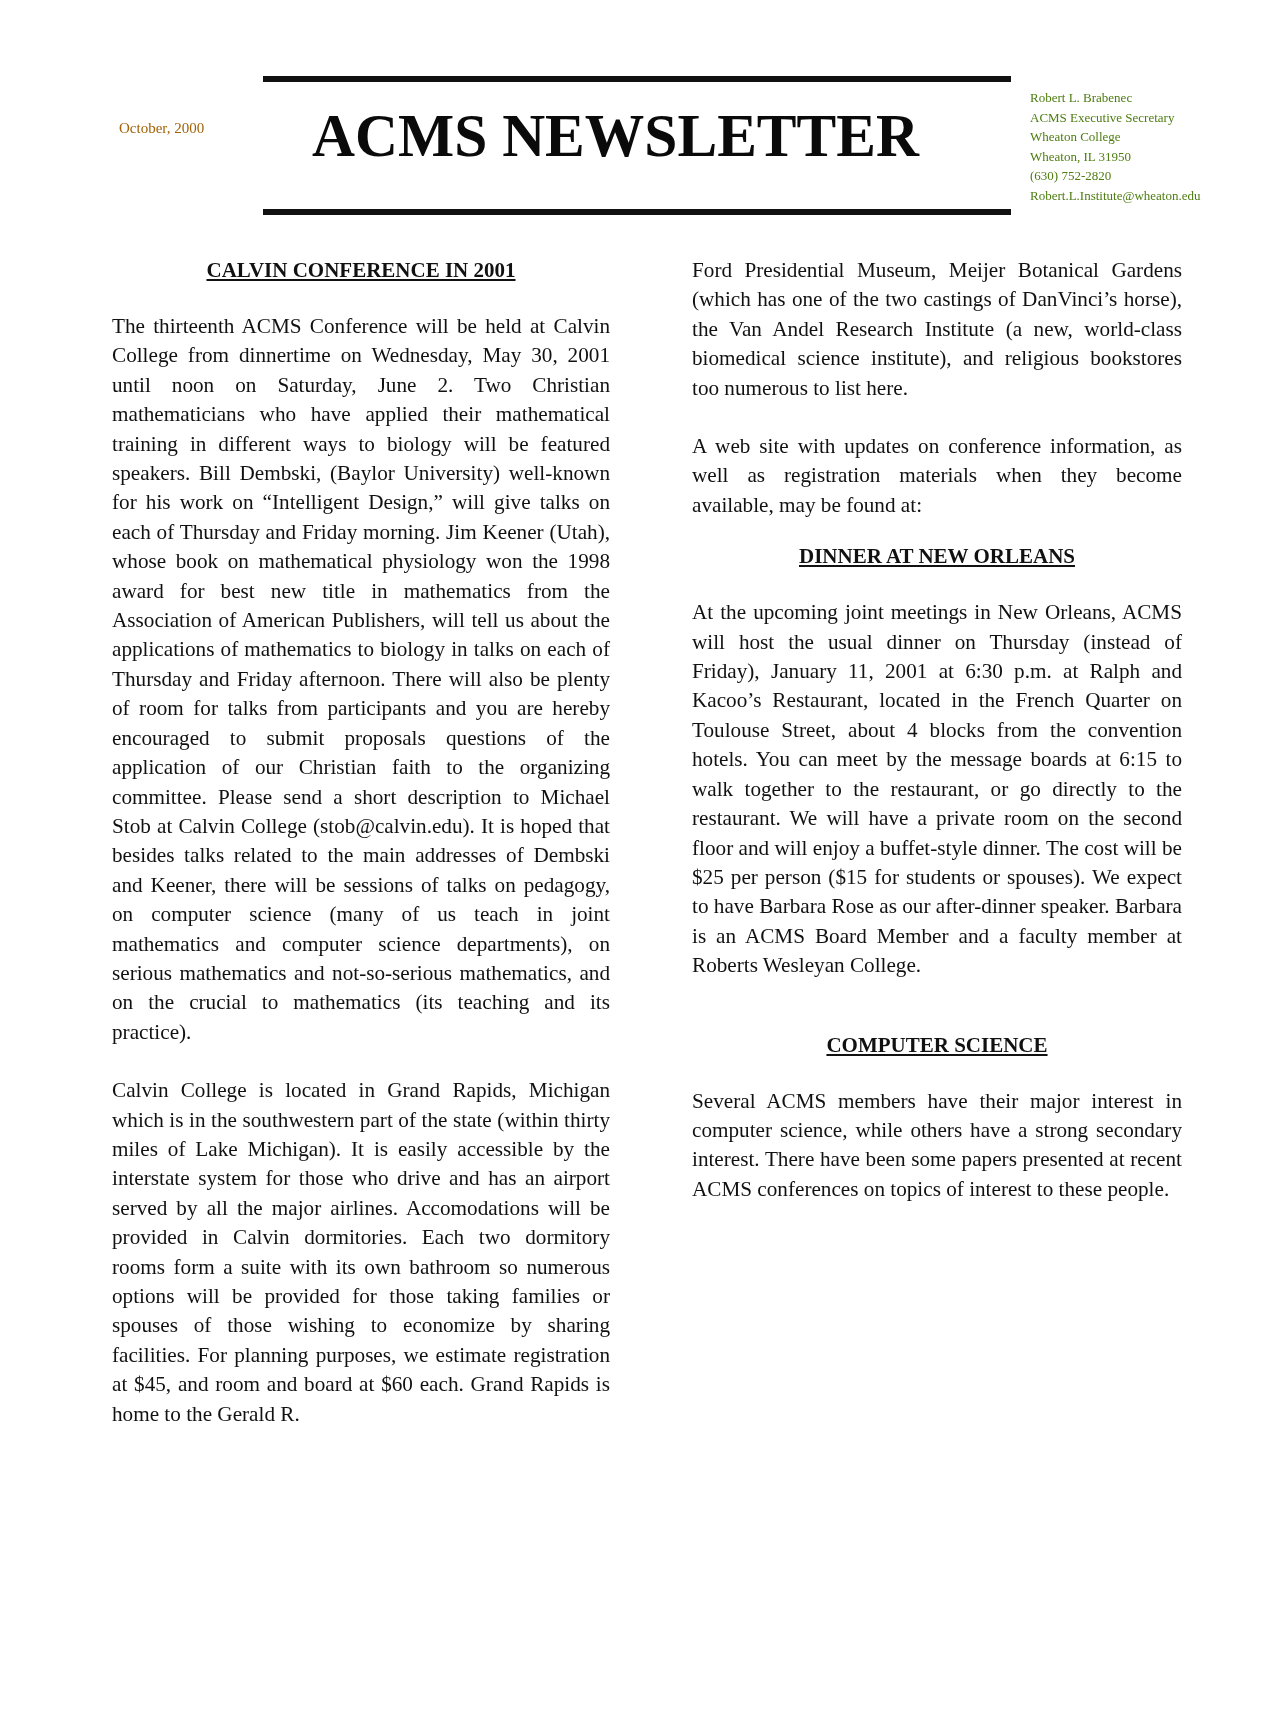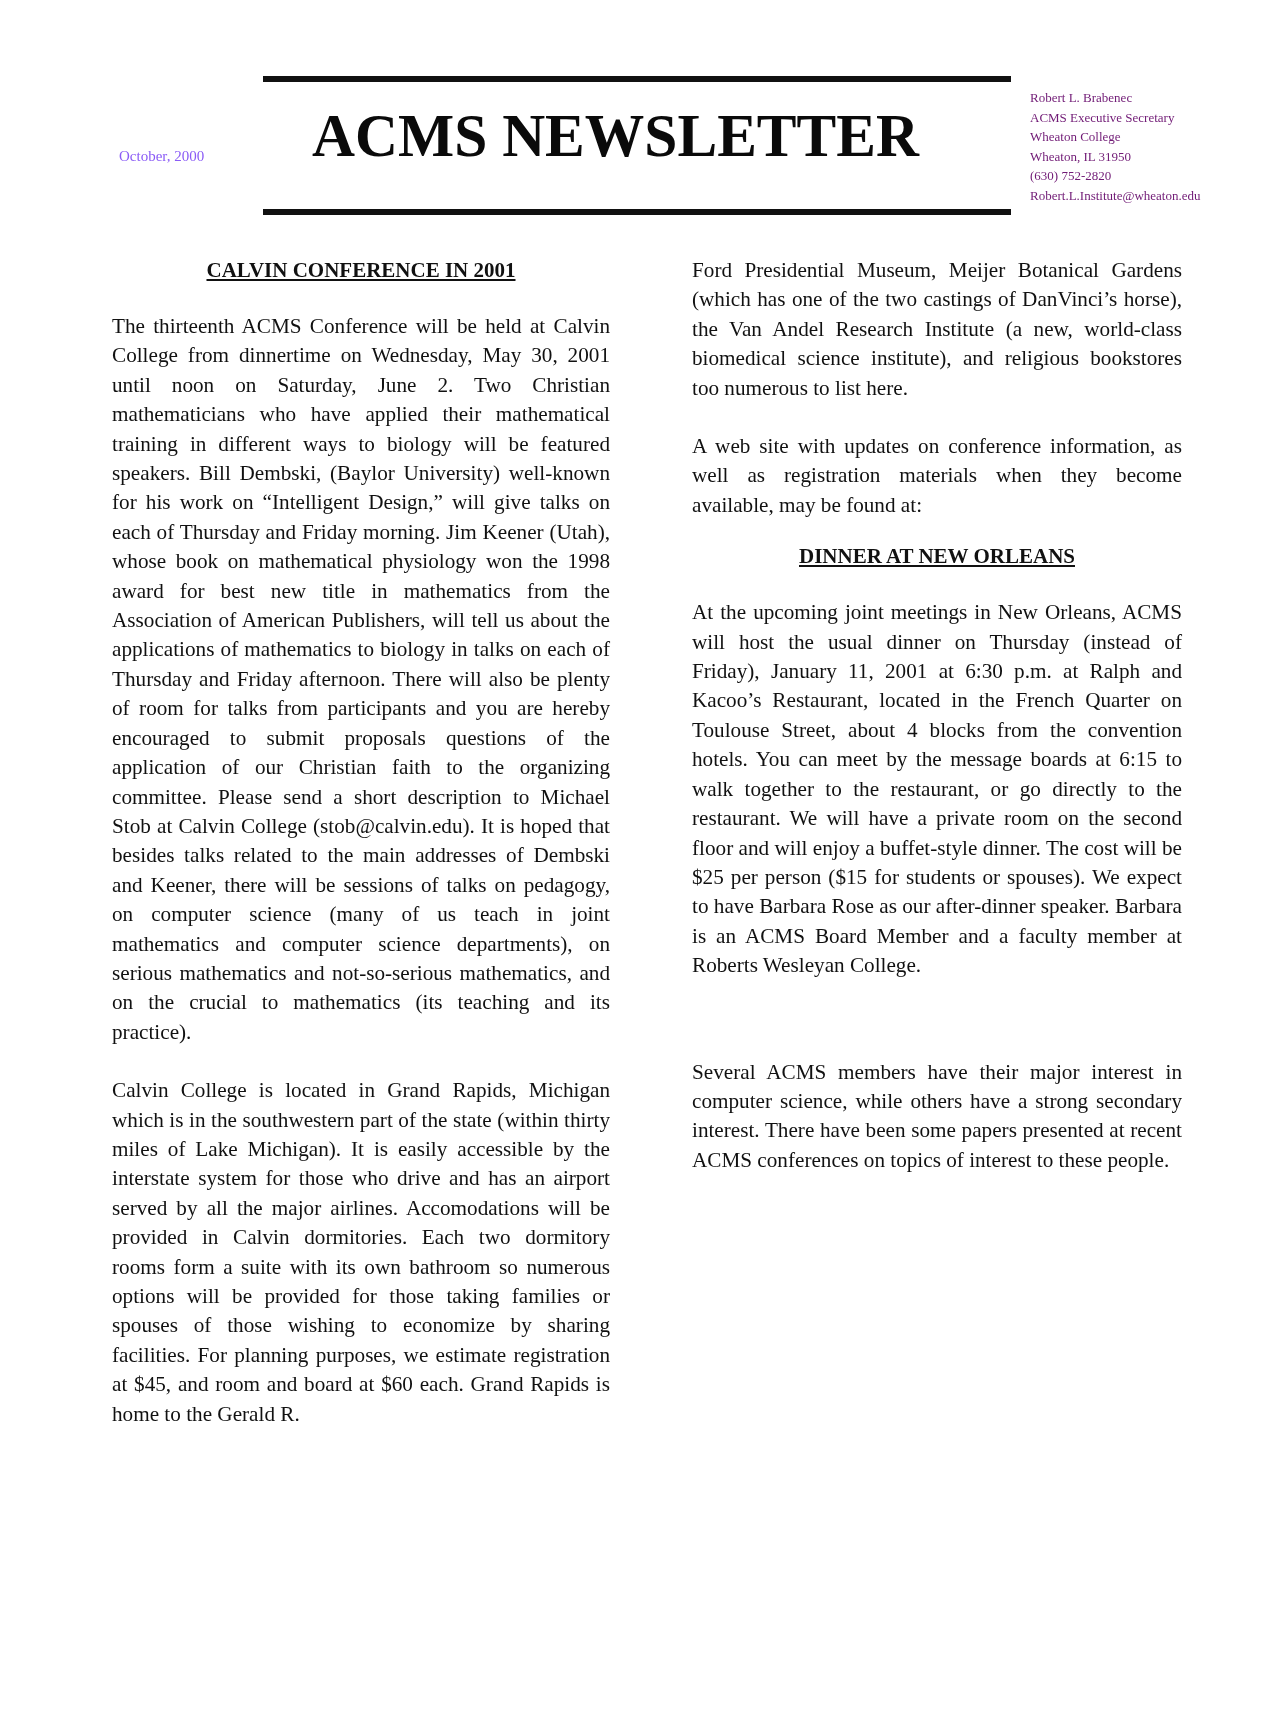--- a/index.html
+++ b/index.html
@@ -6,28 +6,28 @@
   body {
     width: 1275px; height: 1725px; position: relative; overflow: hidden;
     font-family: "Liberation Serif", "DejaVu Serif", serif; color: #111;
   }
   .masthead-rule {
     position: absolute; left: 263px; width: 748px; height: 6px; background: #111;
   }
   .rule-top { top: 76px; }
   .rule-bottom { top: 209px; }
   .issue-date {
-    position: absolute; left: 119px; top: 148px; font-size: 15px; color: #8b5cf6;
+    position: absolute; left: 119px; top: 120px; font-size: 15px; color: #a16207;
   }
   .title {
     position: absolute; left: 312px; top: 104px; font-size: 62px; font-weight: bold;
     letter-spacing: 0px; line-height: 1; color: #0a0a0a; transform: scaleX(0.96); transform-origin: left;
   }
   .contact {
-    position: absolute; left: 1030px; top: 88px; font-size: 13px; line-height: 19.5px; color: #701a75;
+    position: absolute; left: 1030px; top: 88px; font-size: 13px; line-height: 19.5px; color: #4d7c0f;
   }
   .contact div { white-space: nowrap; }
   .col {
     position: absolute; top: 256px; width: 498px;
     font-size: 21.2px; line-height: 29.4px; text-align: justify;
   }
   .col-left { left: 112px; }
   .col-right { left: 680px; width: 490px; margin-left: 12px; }
   .heading {
     text-align: center; font-weight: bold; text-decoration: underline; font-size: 21px;
@@ -65,16 +65,17 @@
 
 <div class="col col-right">
   <p>Ford Presidential Museum, Meijer Botanical Gardens (which has one of the two castings of DanVinci’s horse), the Van Andel Research Institute (a new, world-class biomedical science institute), and religious bookstores too numerous to list here.</p>
   <div class="gap-para"></div>
   <p>A web site with updates on conference information, as well as registration materials when they become available, may be found at:</p>
   <div class="gap-para" style="height:22px"></div>
   <h2 class="heading">DINNER AT NEW ORLEANS</h2>
   <div class="gap-after-heading"></div>
   <p>At the upcoming joint meetings in New Orleans, ACMS will host the usual dinner on Thursday (instead of Friday), January 11, 2001 at 6:30 p.m. at Ralph and Kacoo’s Restaurant, located in the French Quarter on Toulouse Street, about 4 blocks from the convention hotels. You can meet by the message boards at 6:15 to walk together to the restaurant, or go directly to the restaurant. We will have a private room on the second floor and will enjoy a buffet-style dinner. The cost will be $25 per person ($15 for students or spouses). We expect to have Barbara Rose as our after-dinner speaker. Barbara is an ACMS Board Member and a faculty member at Roberts Wesleyan College.</p>
   <div class="gap-para" style="height:50px"></div>
+  <h2 class="heading">COMPUTER SCIENCE</h2>
   <div class="gap-after-heading"></div>
   <p>Several ACMS members have their major interest in computer science, while others have a strong secondary interest. There have been some papers presented at recent ACMS conferences on topics of interest to these people.</p>
   <div class="gap-para"></div>
 </div>
 
 </body></html>

